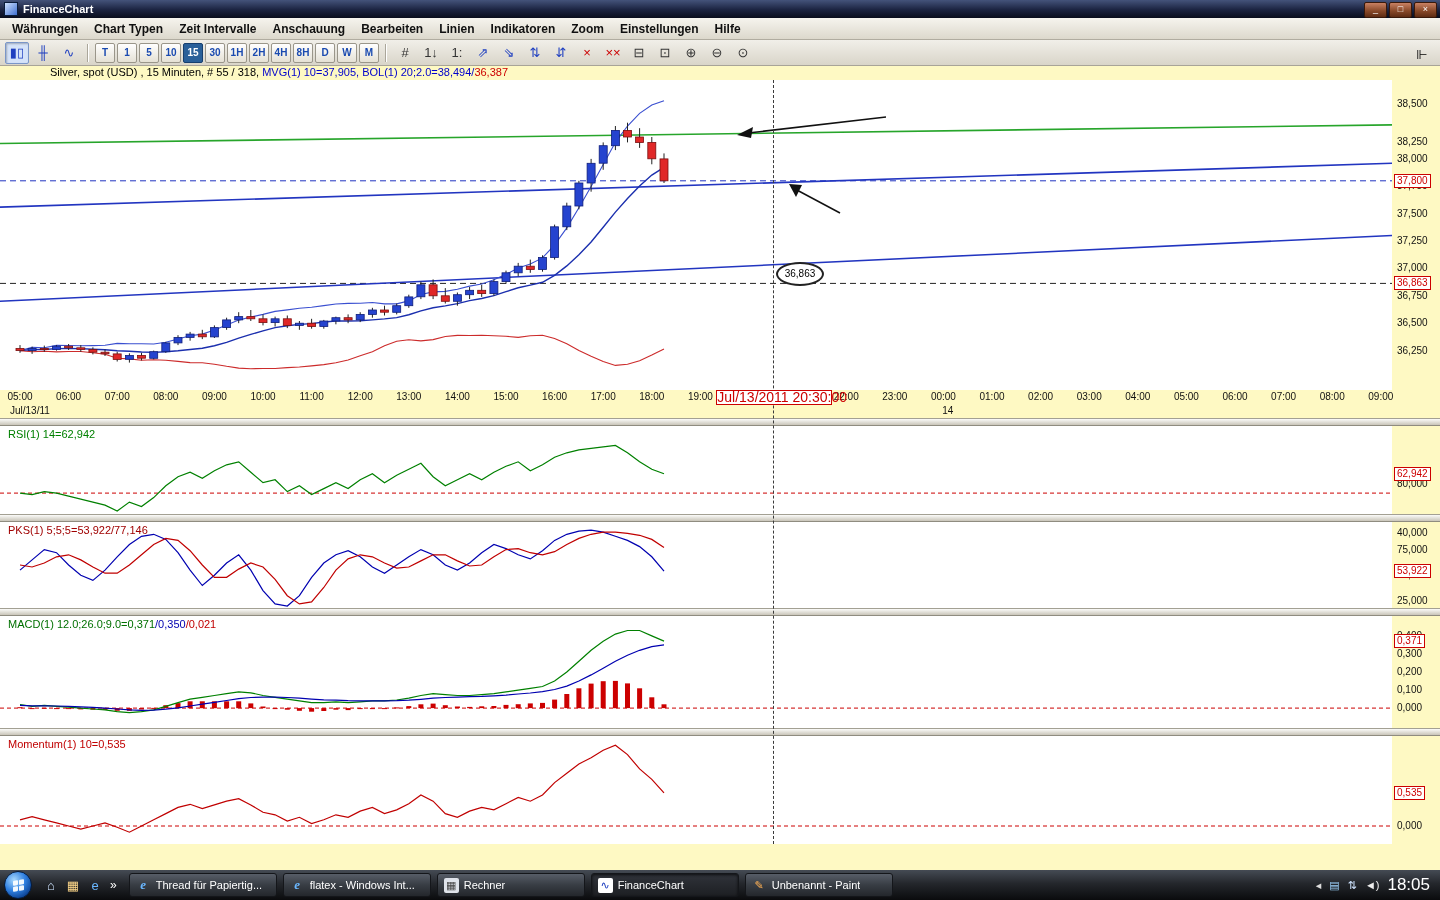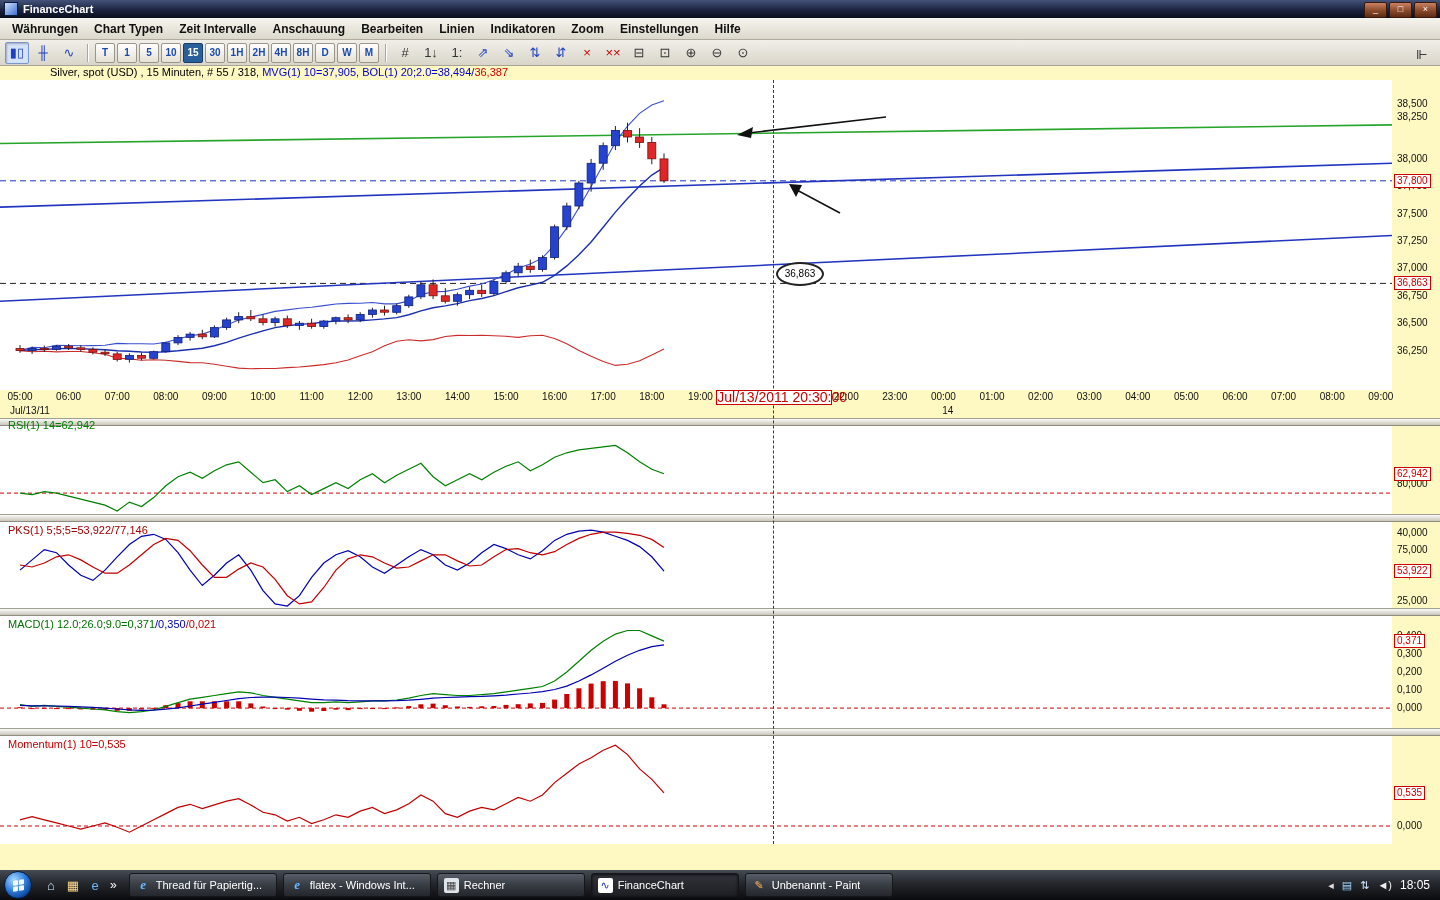--- a/index.html
+++ b/index.html
@@ -80,21 +80,21 @@
     color:#fff;font-size:11px;display:flex;align-items:center;padding:0 6px;gap:5px;overflow:hidden;}
   .task-btn.active{background:linear-gradient(#30333a,#1d1f23);box-shadow:inset 0 1px 3px rgba(0,0,0,.75);}
   .task-label{white-space:nowrap;overflow:hidden;}
   .task-icon{width:15px;height:15px;font-size:11px;display:flex;align-items:center;justify-content:center;border-radius:2px;flex:0 0 auto;}
   .ti-ie{color:#6ab7ff;font-style:italic;font-weight:bold;font-family:"Liberation Serif",serif;font-size:13px;}
   .ti-calc{background:#dfe3ea;color:#444;}
   .ti-chart{background:#fff;color:#2040c0;}
   .ti-paint{color:#ffb054;}
   #tray{margin-left:auto;display:flex;align-items:center;gap:8px;padding-right:10px;}
   .tray-icon{font-size:11px;color:#ddd;}
-  #tray-time{color:#fff;font-size:12px;}
+  #tray-time{color:#fff;font-size:17px;}
 </style>
 </head>
 <body>
 
 <div id="screen">
 
   <div id="titlebar">
     <span id="app-icon"></span>
     <span id="title-text">FinanceChart</span>
     <div id="win-btns">
@@ -354,21 +354,21 @@
     </svg>
 
   <div class="splitter" style="top:418px"></div>
   <div class="splitter" style="top:514px"></div>
   <div class="splitter" style="top:608px"></div>
   <div class="splitter" style="top:728px"></div>
 
   <div id="crosshair-v"></div>
 
   <div id="labels-layer">
-      <div class="panel-label" style="left: 8px; top: 419px;"><span style="color: rgb(0, 128, 0);">RSI(1) 14=62,942</span></div>
+      <div class="panel-label" style="left: 8px; top: 428px;"><span style="color: rgb(0, 128, 0);">RSI(1) 14=62,942</span></div>
       <div class="tick-label" style="left: 1397px; top: 442.373px; margin-top: 36px;">80,000</div>
       <div class="tick-label" style="left: 1397px; top: 472.203px;">60,000</div>
       <div class="tick-label" style="left: 1397px; top: 527px;">40,000</div>
       <div class="value-box" style="left: 1394px; top: 466.815px;">62,942</div>
       <div class="panel-label" style="left: 8px; top: 524px;"><span style="color: rgb(160, 0, 0);">PKS(1) 5;5;5=53,922/77,146</span></div>
       <div class="tick-label" style="left: 1397px; top: 543.643px;">75,000</div>
       <div class="tick-label" style="left: 1397px; top: 569.238px;">50,000</div>
       <div class="tick-label" style="left: 1397px; top: 594.833px;">25,000</div>
       <div class="value-box" style="left: 1394px; top: 564.223px;">53,922</div>
       <div class="panel-label" style="left: 8px; top: 618px;"><span style="color: rgb(0, 112, 0);">MACD(1) 12.0;26.0;9.0=0,371</span><span style="color: rgb(0, 0, 176);">/0,350</span><span style="color: rgb(192, 0, 0);">/0,021</span></div>
@@ -377,21 +377,21 @@
       <div class="tick-label" style="left: 1397px; top: 666px;">0,200</div>
       <div class="tick-label" style="left: 1397px; top: 684.065px;">0,100</div>
       <div class="tick-label" style="left: 1397px; top: 702.129px;">0,000</div>
       <div class="value-box" style="left: 1394px; top: 634.11px;">0,371</div>
       <div class="panel-label" style="left: 8px; top: 738px;"><span style="color: rgb(192, 0, 0);">Momentum(1) 10=0,535</span></div>
       <div class="tick-label" style="left: 1466px; top: 757.931px; text-decoration: underline;">1,000</div>
       <div class="tick-label" style="left: 1397px; top: 788.966px;">0,500</div>
       <div class="tick-label" style="left: 1397px; top: 820px;">0,000</div>
       <div class="value-box" style="left: 1394px; top: 785.793px;">0,535</div>
       <div class="tick-label" style="left: 1397px; top: 98.0989px;">38,500</div>
-      <div class="tick-label" style="left: 1397px; top: 111px; text-align: center;">38,250</div>
+      <div class="tick-label" style="left: 1397px; top: 136px; text-align: center;">38,250</div>
       <div class="tick-label" style="left: 1397px; top: 152.869px;">38,000</div>
       <div class="tick-label" style="left: 1397px; top: 180.254px;">37,750</div>
       <div class="tick-label" style="left: 1397px; top: 207.64px;">37,500</div>
       <div class="tick-label" style="left: 1397px; top: 235.025px;">37,250</div>
       <div class="tick-label" style="left: 1397px; top: 262.41px;">37,000</div>
       <div class="tick-label" style="left: 1397px; top: 289.795px;">36,750</div>
       <div class="tick-label" style="left: 1397px; top: 317.18px;">36,500</div>
       <div class="tick-label" style="left: 1397px; top: 344.565px;">36,250</div>
       <div class="value-box" style="left: 1394px; top: 173.777px;">37,800</div>
       <div class="value-box" style="left: 1394px; top: 276.417px;">36,863</div>

